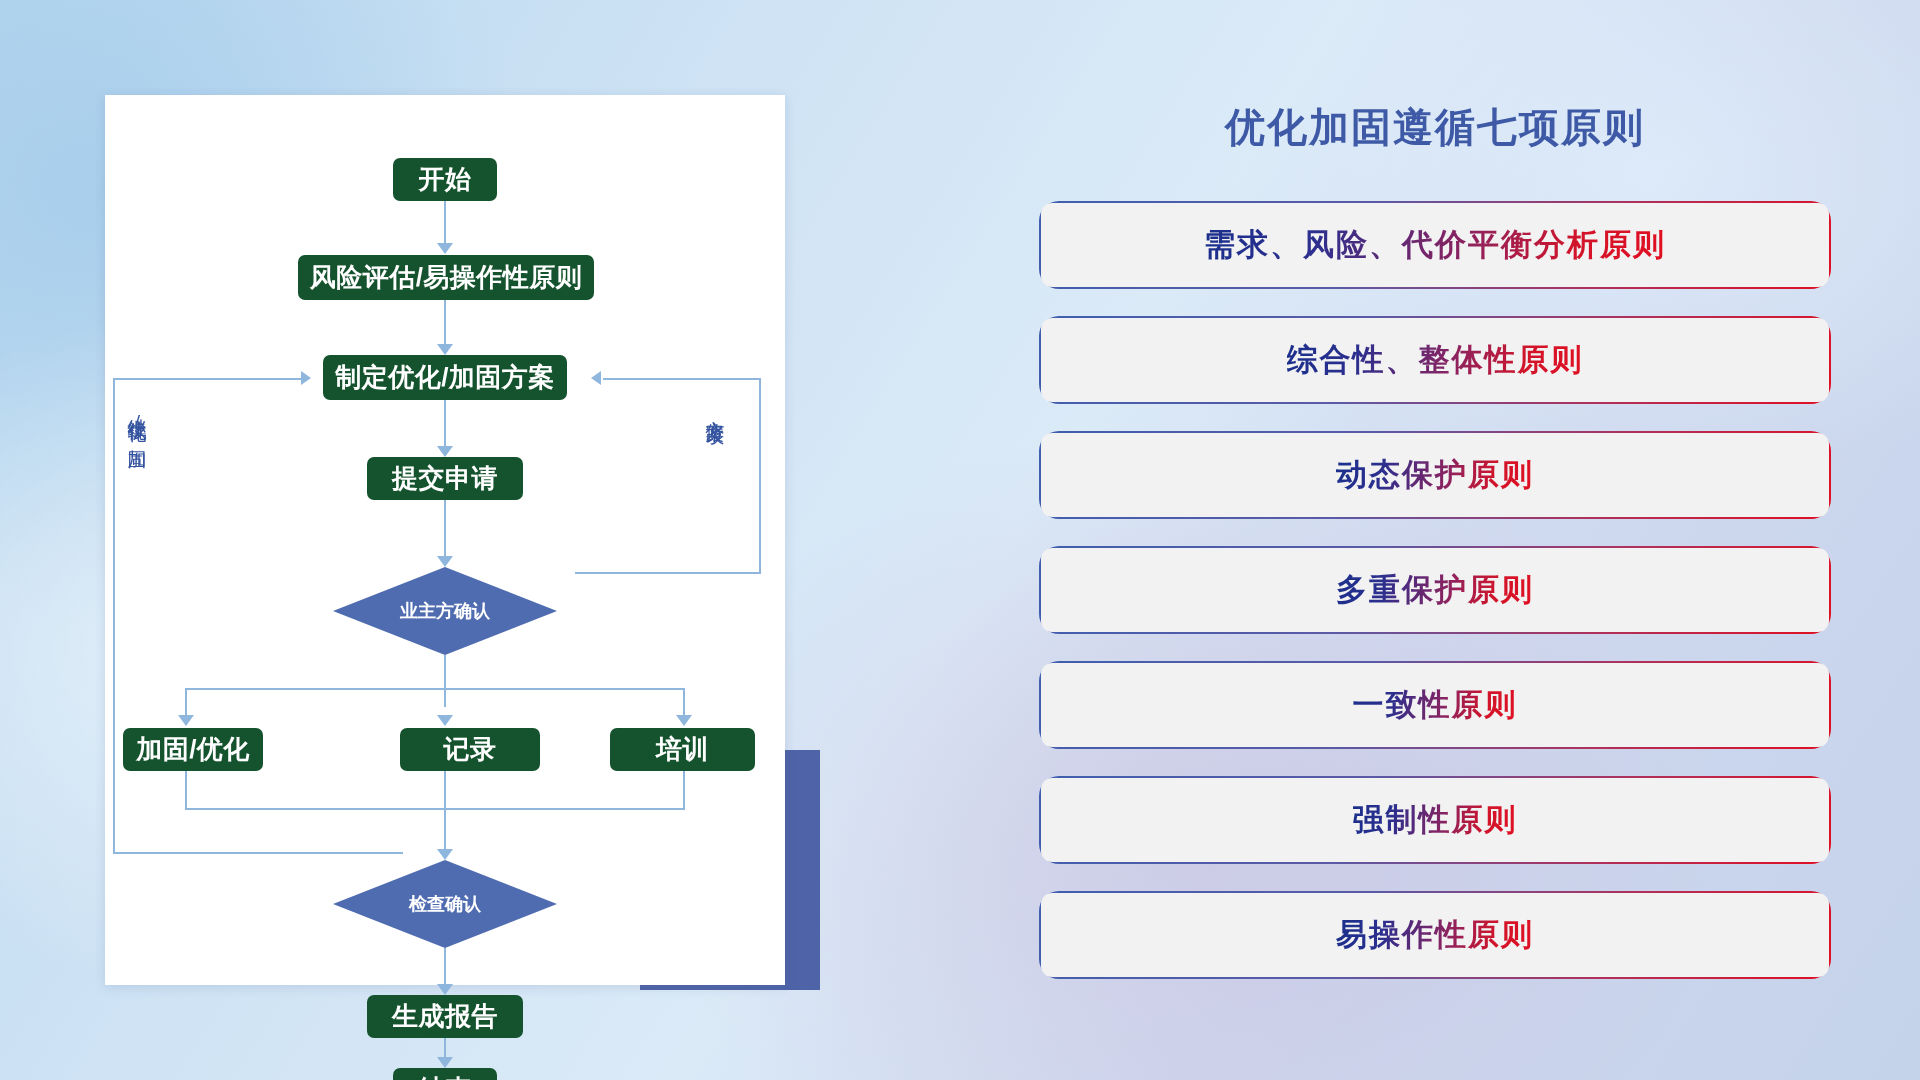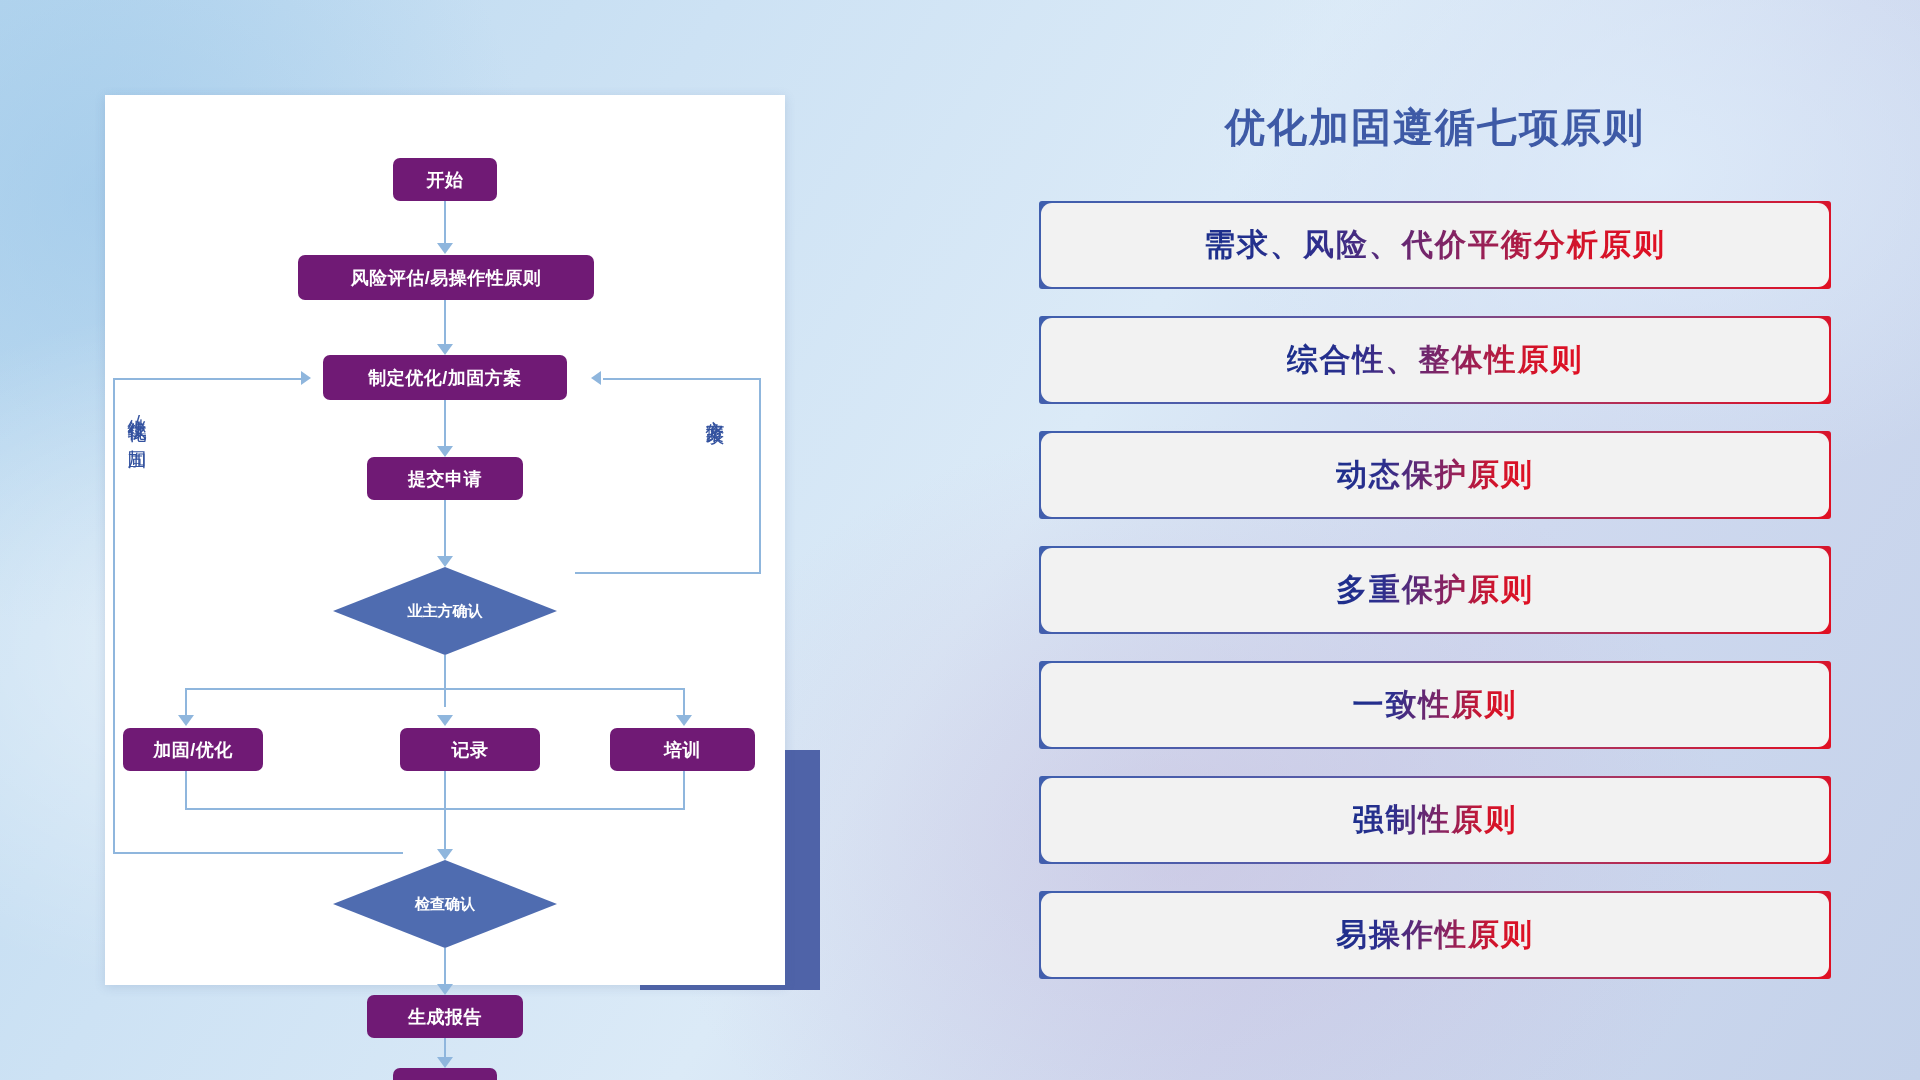--- a/index.html
+++ b/index.html
@@ -15,43 +15,43 @@
         radial-gradient(860px 560px at 14% 60%, rgba(255,255,255,.55) 0%, rgba(255,255,255,0) 62%),
         radial-gradient(900px 700px at 62% 78%, rgba(196,178,214,.42) 0%, rgba(196,178,214,0) 60%),
         radial-gradient(700px 500px at 86% 16%, rgba(222,236,250,.85) 0%, rgba(222,236,250,0) 65%),
         radial-gradient(620px 620px at 5% 18%, rgba(150,196,232,.55) 0%, rgba(150,196,232,0) 70%),
         linear-gradient(122deg,#b9d8ef 0%,#cde2f4 28%,#dbeaf7 52%,#cfd9ef 72%,#c4d2ea 100%);
   }
   
   #shadow-block{position:absolute;left:640px;top:750px;width:180px;height:240px;background:#4f63a8;}
   #flow-panel{position:absolute;left:105px;top:95px;width:680px;height:890px;background:#ffffff;
               box-shadow:0 2px 10px rgba(70,100,150,.18);}
-  .fbox{position:absolute;background:#701a75;color:#fff;border-radius:7px;
+  .fbox{position:absolute;background:#14532d;color:#fff;border-radius:7px;
         display:flex;align-items:center;justify-content:center;
-        font-size:18px;font-weight:bold;white-space:nowrap;letter-spacing:.5px;}
+        font-size:26px;font-weight:bold;white-space:nowrap;letter-spacing:.5px;}
   .fdia{position:absolute;color:#fff;display:flex;align-items:center;justify-content:center;
-        font-size:15px;font-weight:bold;white-space:nowrap;
+        font-size:18px;font-weight:bold;white-space:nowrap;
         background:#4f6cb0;clip-path:polygon(50% 0%,100% 50%,50% 100%,0% 50%);}
   .vlabel{position:absolute;color:#33529f;font-size:19px;font-weight:500;
           writing-mode:vertical-rl;text-orientation:upright;letter-spacing:2px;line-height:1.05;}
   .ln{position:absolute;background:#8fb6dd;}
   .lnv{width:2px;}
   .lnh{height:2px;}
   .arw{position:absolute;width:0;height:0;border-left:8px solid transparent;
        border-right:8px solid transparent;border-top:11px solid #8fb6dd;}
   .arwL{position:absolute;width:0;height:0;border-top:7px solid transparent;
         border-bottom:7px solid transparent;border-right:10px solid #8fb6dd;}
   .arwR{position:absolute;width:0;height:0;border-top:7px solid transparent;
         border-bottom:7px solid transparent;border-left:10px solid #8fb6dd;}
   
   #right{position:absolute;left:1020px;top:100px;width:830px;height:900px;}
   #title{font-size:40px;font-weight:bold;color:#3e5aa6;text-align:center;
          letter-spacing:2px;margin:0 0 46px 0;}
   .card{position:relative;height:84px;margin:0 auto 27px auto;width:788px;
-        border-radius:3px;padding:2px;
+        border-radius:20px;padding:2px;
         background:linear-gradient(115deg,#3f5fae 0%,#5a5aa6 40%,#b0305a 72%,#e10f22 100%);}
   .card-inner{height:100%;border-radius:11px;background:#f2f2f2;
               display:flex;align-items:center;justify-content:center;}
   .card-text{font-size:31px;font-weight:bold;letter-spacing:2px;
              background:linear-gradient(100deg,#1b2f8c 0%,#2c2f8e 24%,#8b2360 56%,#d2142a 80%,#e10f22 100%);
              -webkit-background-clip:text;background-clip:text;color:transparent;
              -webkit-text-fill-color:transparent;white-space:nowrap;}
 </style>
 </head>
 <body>

